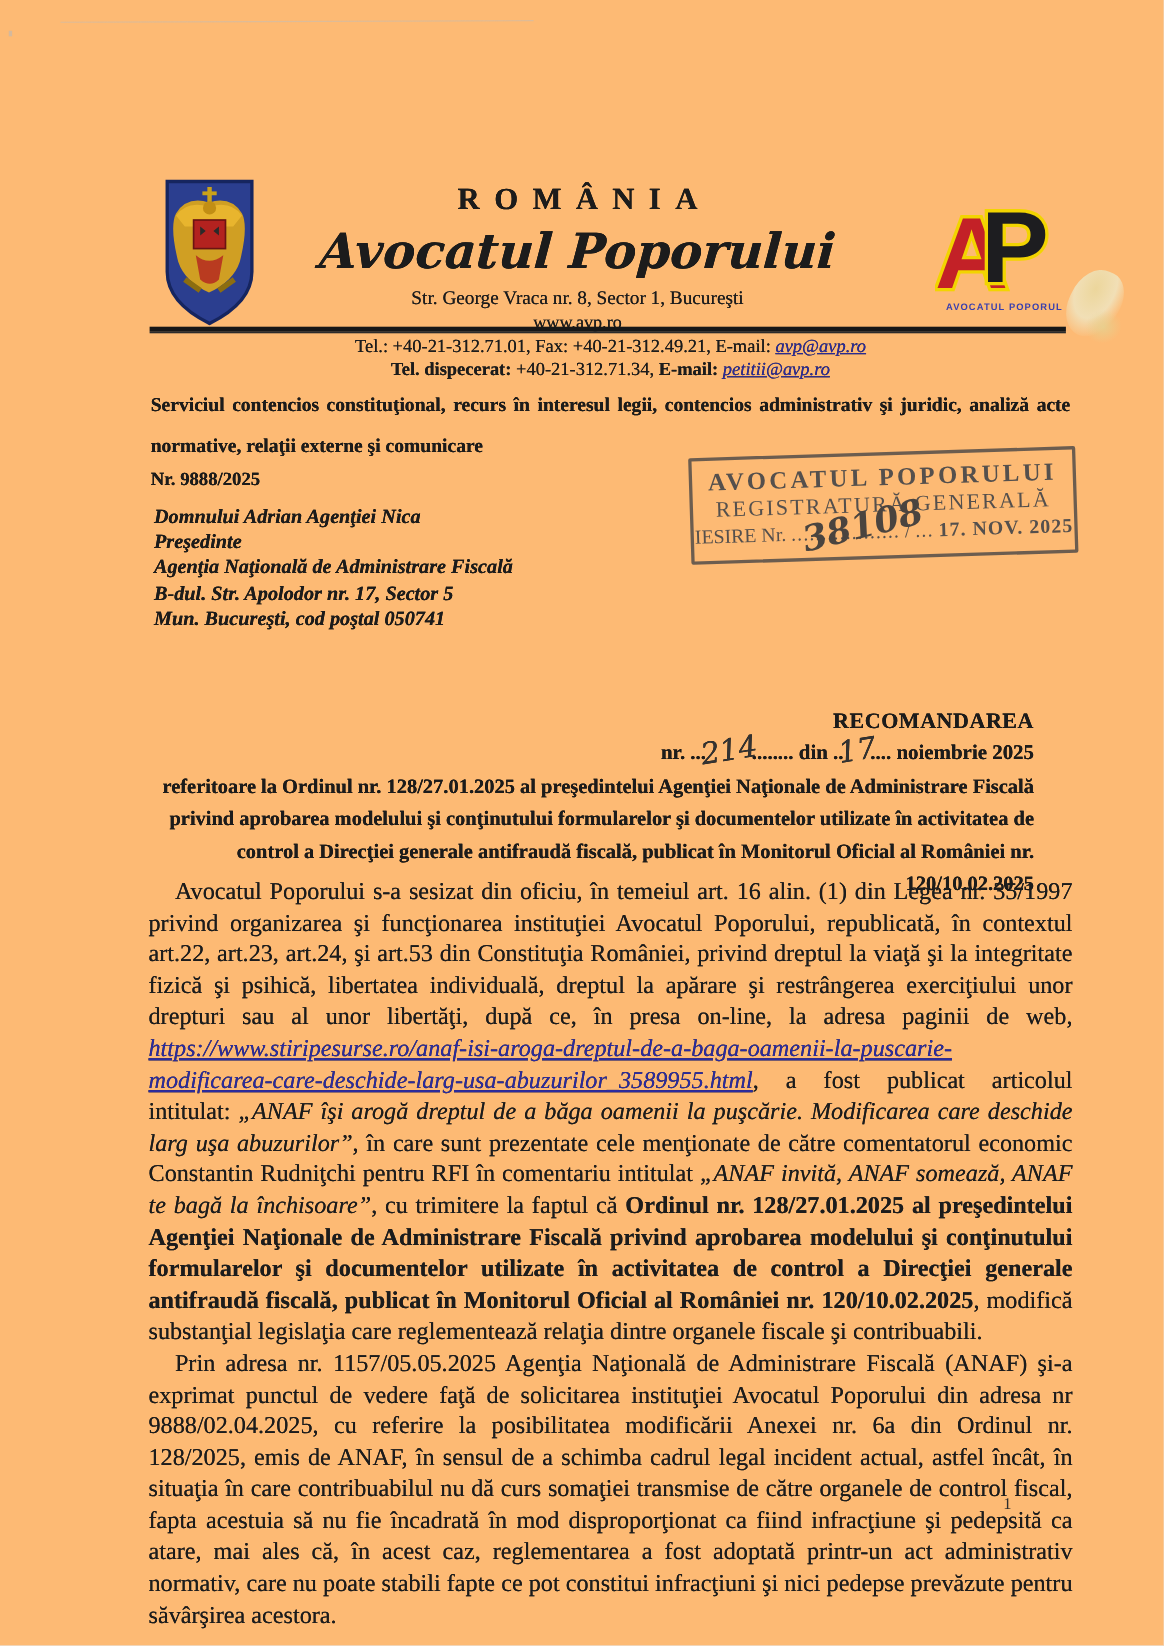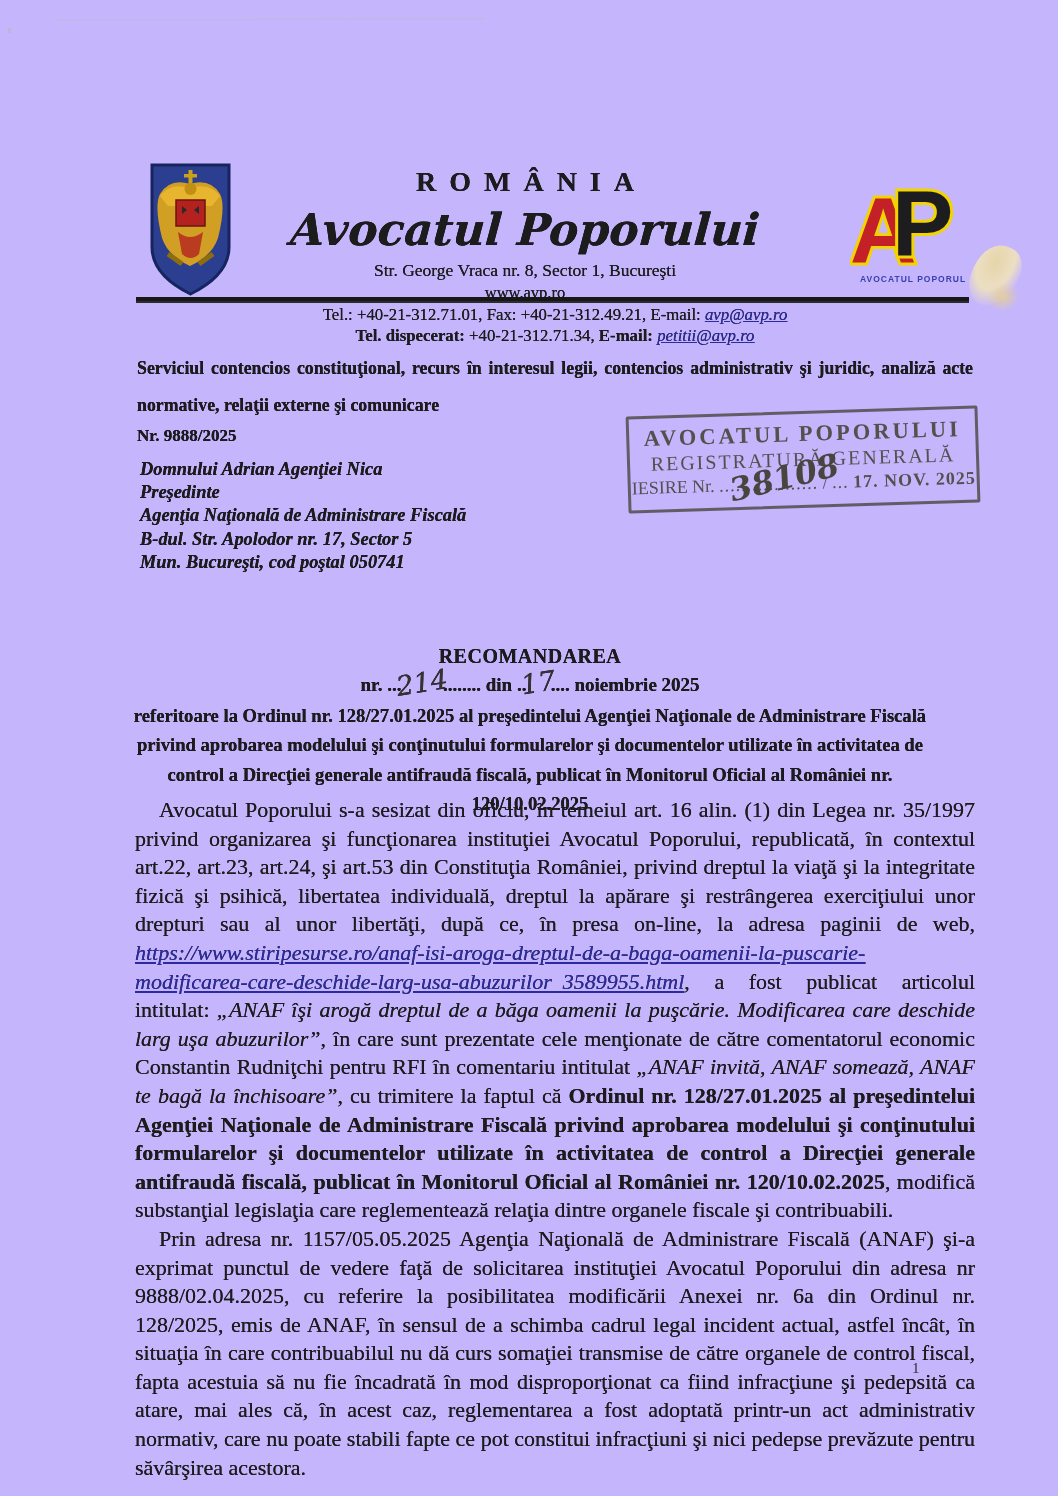--- a/index.html
+++ b/index.html
@@ -1,18 +1,18 @@
 <!DOCTYPE html>
 <html><head>
 <meta charset="utf-8">
 <style>
   html,body{margin:0;padding:0;background:#e8e8e8;}
   .page{
     position:relative;width:1058px;height:1496px;margin:0 auto;
-    background:#c4b5fd;overflow:hidden;
+    background:#fdba74;overflow:hidden;
     font-family:"Liberation Serif",serif;color:#1c1c1c;
   }
   [data-name]{box-sizing:border-box;}
   
   .scan-line{position:absolute;left:55px;top:19px;width:430px;height:1px;background:#bdbdbd;opacity:.5;transform:rotate(-.2deg);}
   .scan-dot{position:absolute;left:8px;top:28px;width:3px;height:5px;background:#b9b9b9;opacity:.6;}
   .stain{position:absolute;left:972px;top:244px;width:46px;height:64px;
     background:radial-gradient(ellipse at 40% 30%, #ead9a0 0%, #f0e3bd 45%, rgba(240,227,189,0) 75%);
     transform:rotate(25deg);border-radius:50% 40% 55% 45%;opacity:.9;}
   .stain2{position:absolute;left:986px;top:282px;width:34px;height:30px;
@@ -49,21 +49,21 @@
   .stamp-l3 .dots{letter-spacing:1px;}
   .stamp-date{font-weight:bold;letter-spacing:1px;}
   .stamp-hand{position:absolute;left:98px;top:44px;font-family:"DejaVu Serif",serif;
     font-style:italic;font-size:32px;color:#4a443f;transform:rotate(-12deg);font-weight:bold;}
 
   
   .addressee{position:absolute;left:140px;top:458px;width:520px;
     font-weight:bold;font-style:italic;font-size:18.4px;line-height:23.2px;text-shadow:0 0 .5px #000;}
 
   
-  .rec-head{position:absolute;left:120px;top:645px;width:820px;text-align:center;font-weight:bold;}
+  .rec-head{position:absolute;left:120px;top:645px;width:820px;text-align:right;font-weight:bold;}
   .rec-title{font-size:20px;letter-spacing:.5px;text-shadow:0 0 .6px #000;}
   .rec-nr{font-size:19px;margin-top:-2px;text-shadow:0 0 .5px #000;}
   .rec-sub{font-size:18.6px;line-height:29.4px;margin-top:4px;text-shadow:0 0 .6px #000;}
 
   
   .body-text{position:absolute;left:135px;top:796px;width:840px;
     font-size:22px;line-height:28.6px;text-align:justify;text-shadow:0 0 .4px #222;}
   .body-text p{margin:0;text-indent:24px;}
 
   .seg.b{font-weight:bold;}

